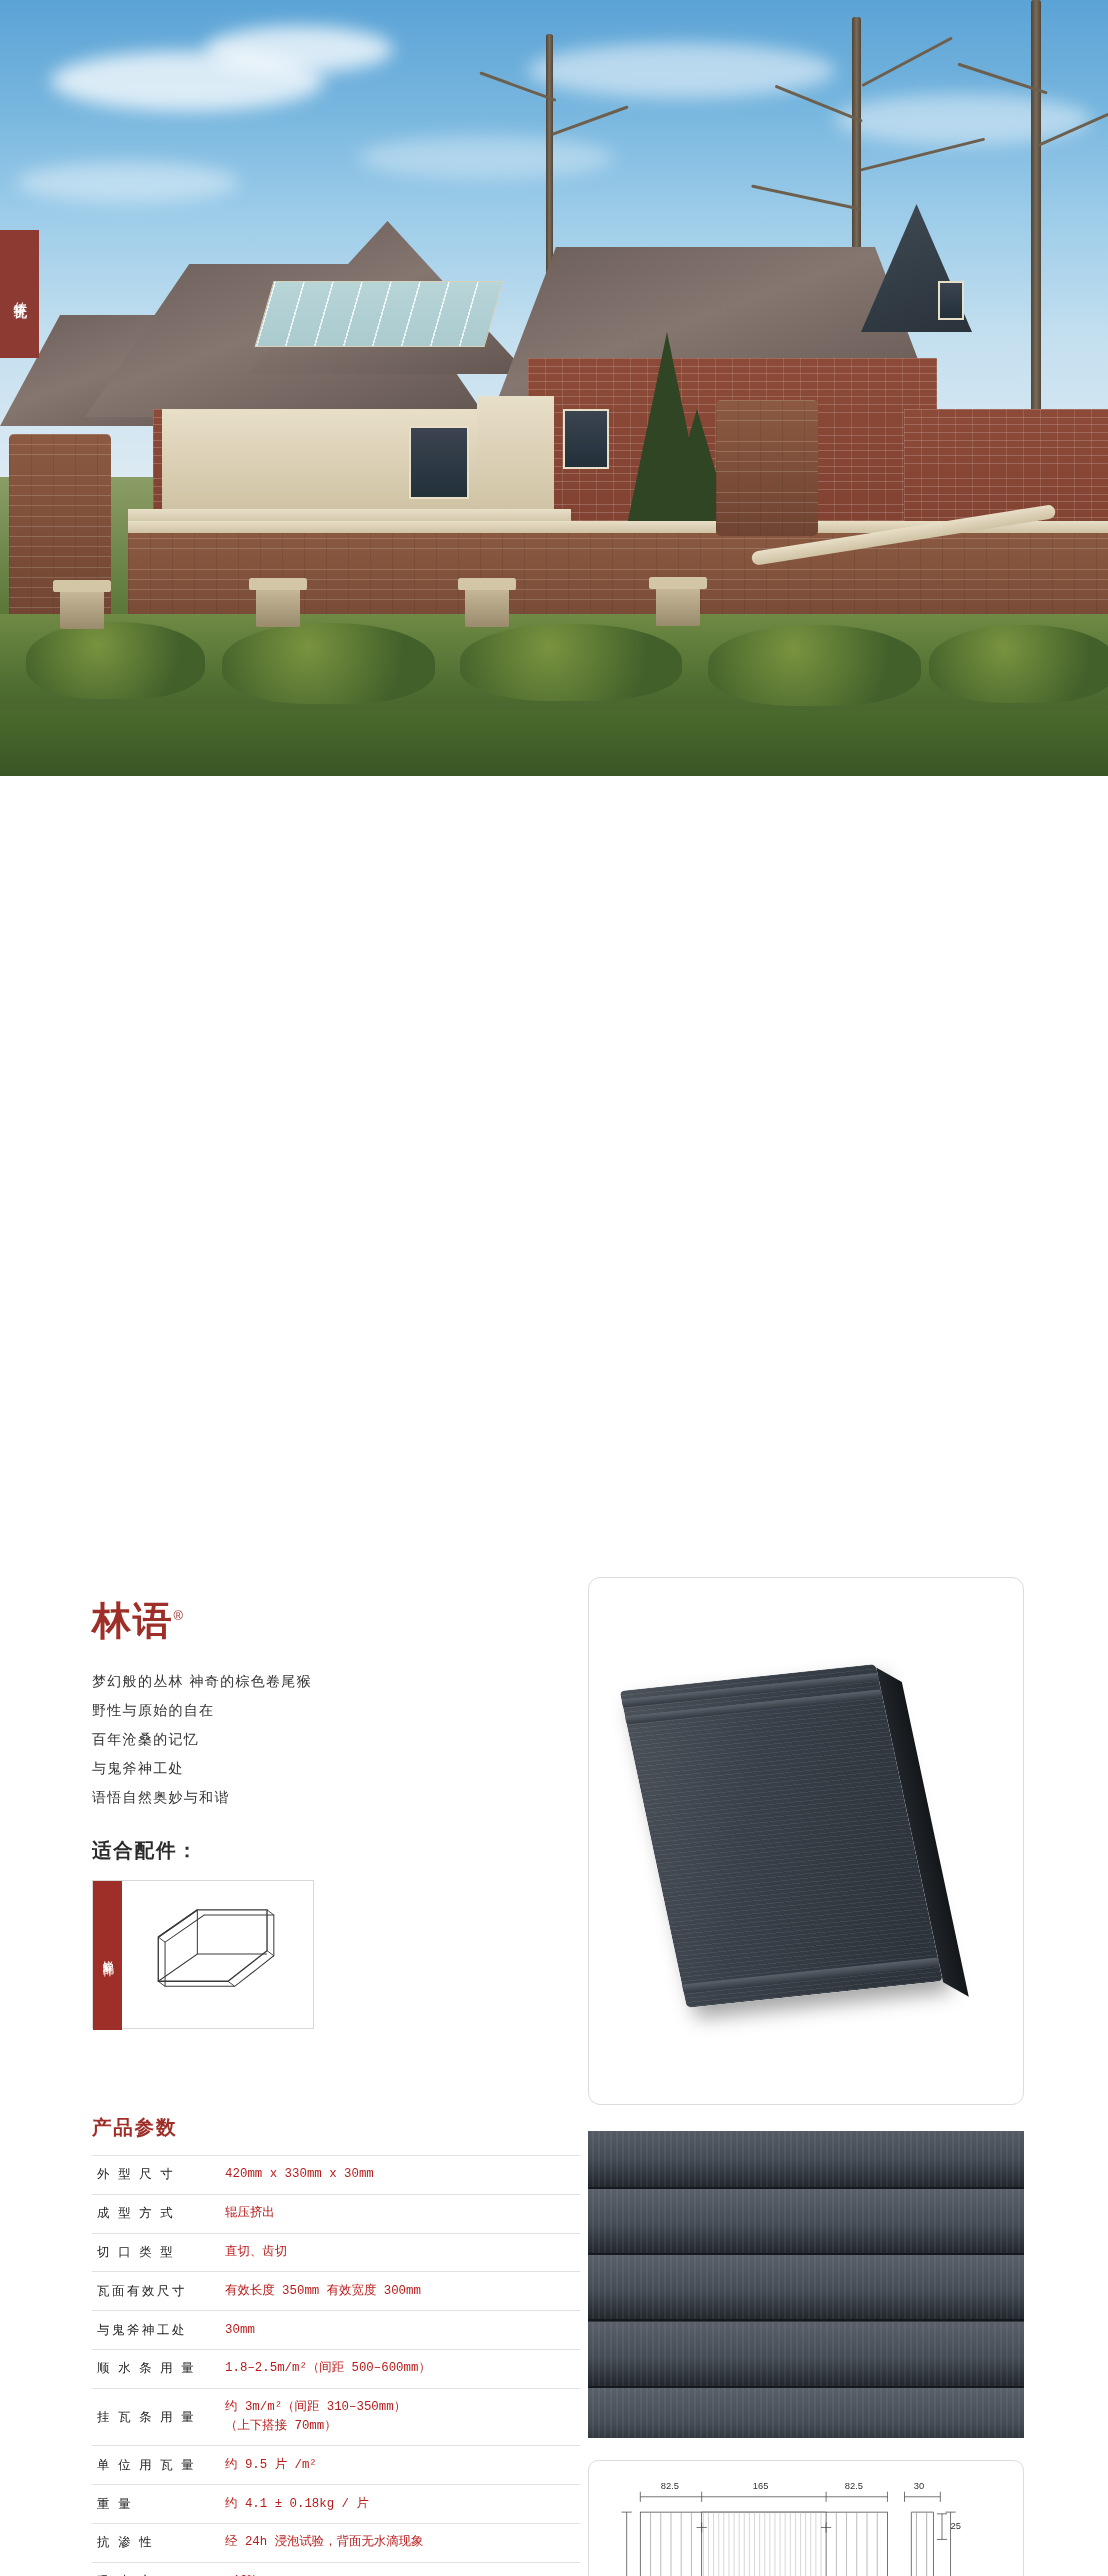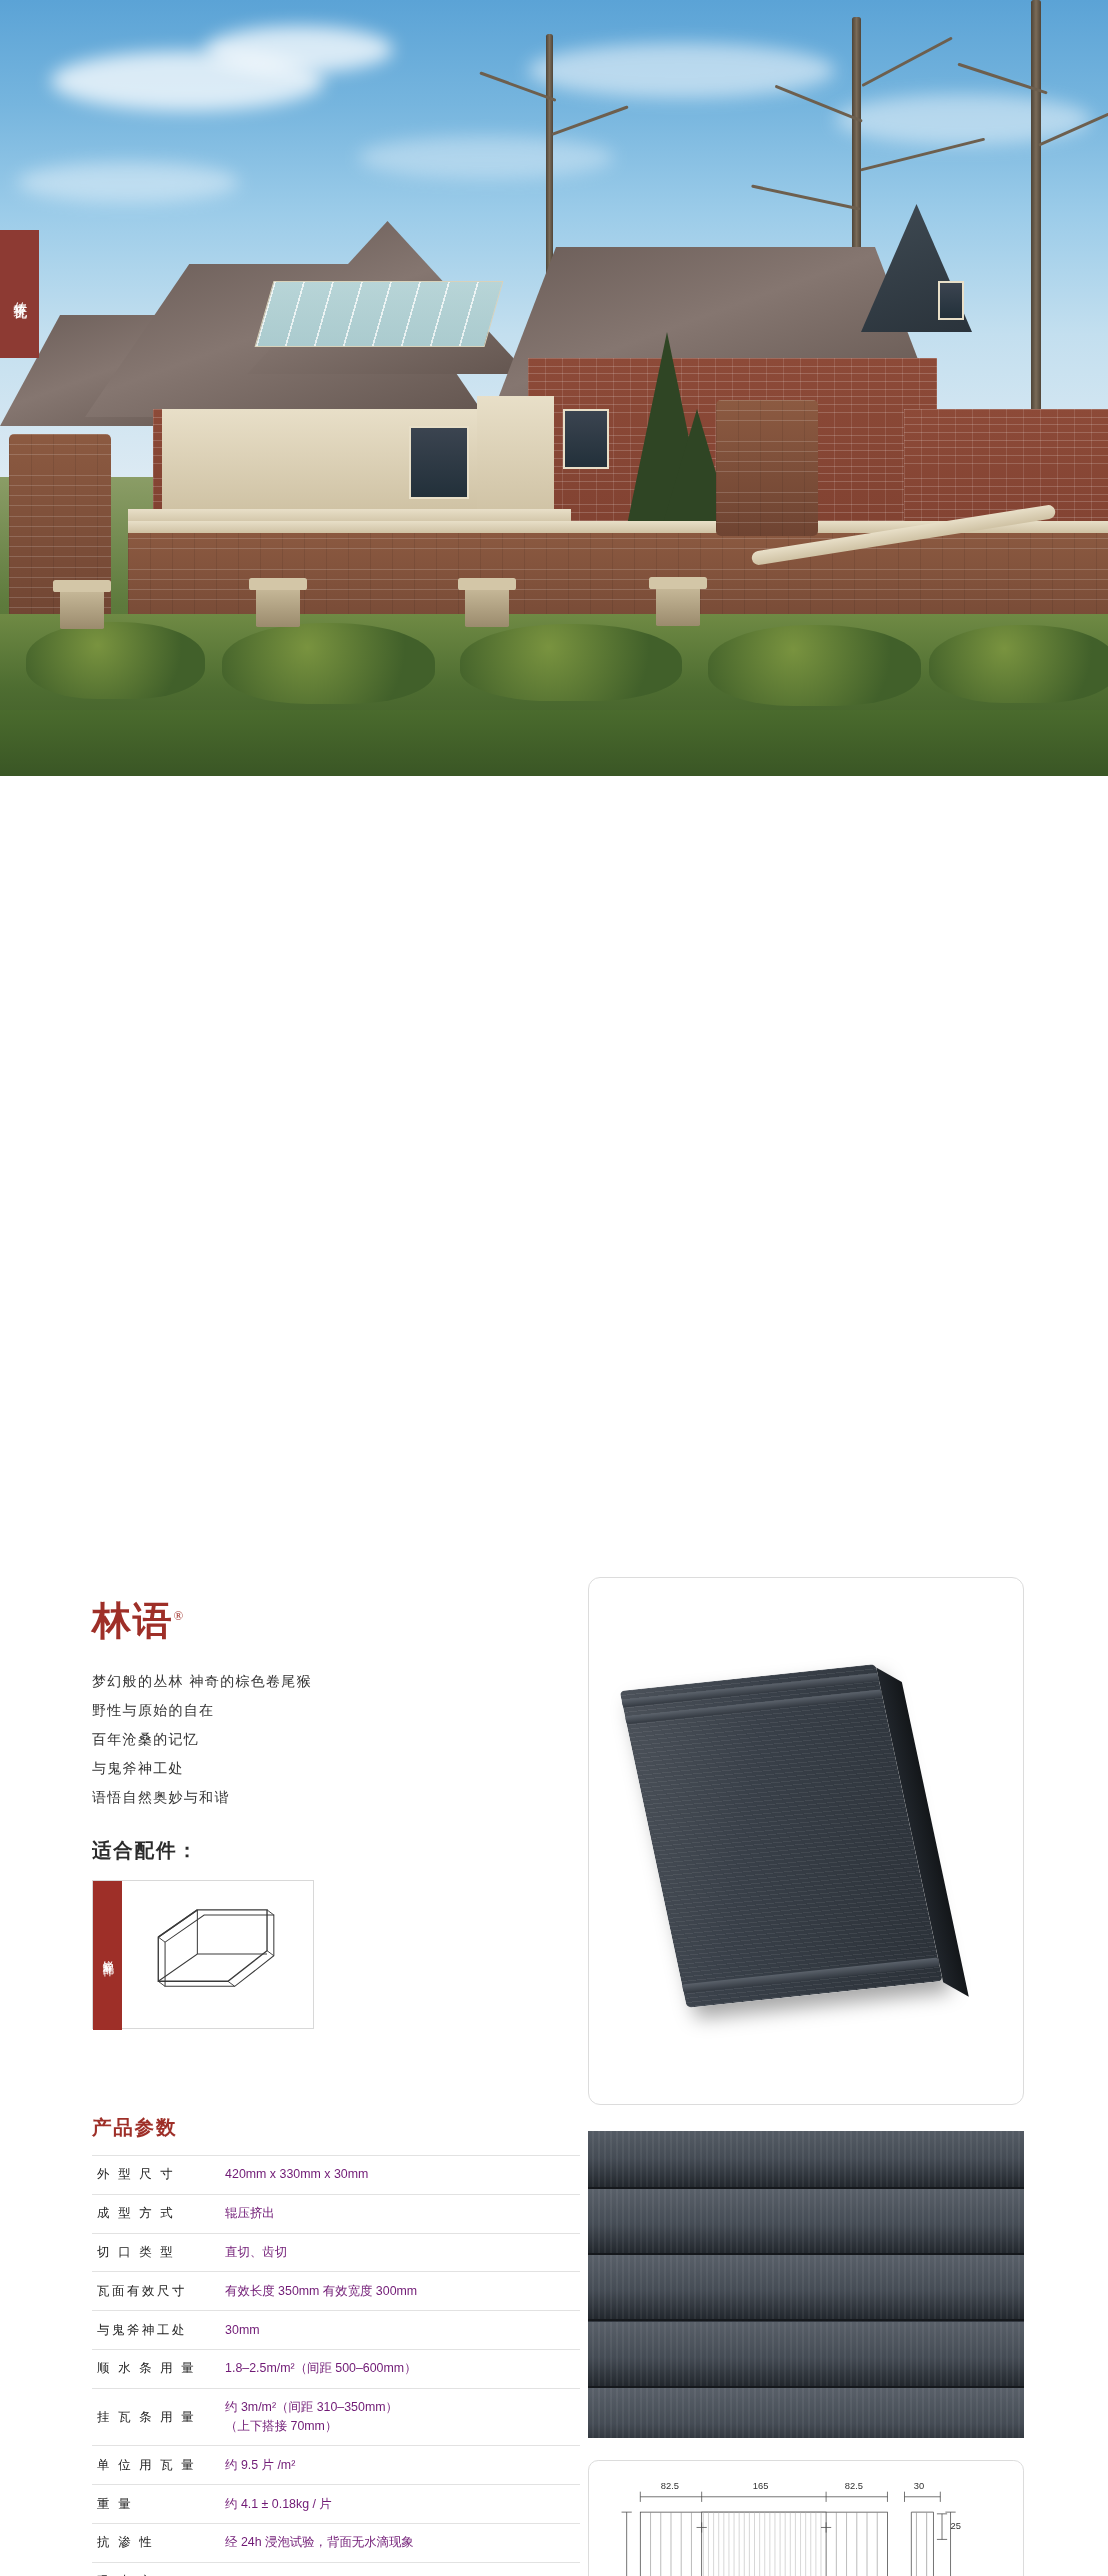--- a/index.html
+++ b/index.html
@@ -128,21 +128,21 @@
     text-align: center;
     z-index: 5;
   }
   .side-tab span { writing-mode: vertical-rl; text-orientation: upright; }
 
   
   .content { position: relative; width: 1108px; padding: 0 0 34px 0; background: #fff; }
 
   .brand-block { position: absolute; left: 92px; top: 818px; width: 426px; }
   .brand-title {
-    font-family: Liberation Serif, serif;
+    font-family: Liberation Sans, sans-serif;
     font-size: 39px;
     color: #9e2f28;
     font-weight: bold;
     letter-spacing: 1.7px;
     position: relative;
     display: inline-block;
   }
   .brand-title sup { font-size: 12.8px; vertical-align: super; font-weight: normal; }
   .brand-lines { margin-top: 19px; }
   .brand-lines p {
@@ -188,21 +188,21 @@
   }
   .params-table tr { border-bottom: 0.9px solid #e2e2e2; margin-left: 20px; }
   .params-table tr:first-child { border-top: 0.9px solid #e2e2e2; }
   .params-table td { padding: 9.4px 5.1px; vertical-align: middle; line-height: 19px; }
   .params-table td.k {
     width: 128px;
     color: #222;
     letter-spacing: 2.6px;
     white-space: nowrap;
   }
-  .params-table td.v { color: #701a75; }
+  .params-table td.v { color: #b91c1c; font-family: Liberation Mono, monospace; }
 
   
   .tile-photo-box {
     position: absolute; left: 588px; top: 801px;
     width: 436px; height: 528px;
     border: 0.9px solid #dcdcdc;
     border-radius: 12px;
     background: #fff;
     overflow: hidden;
   }

